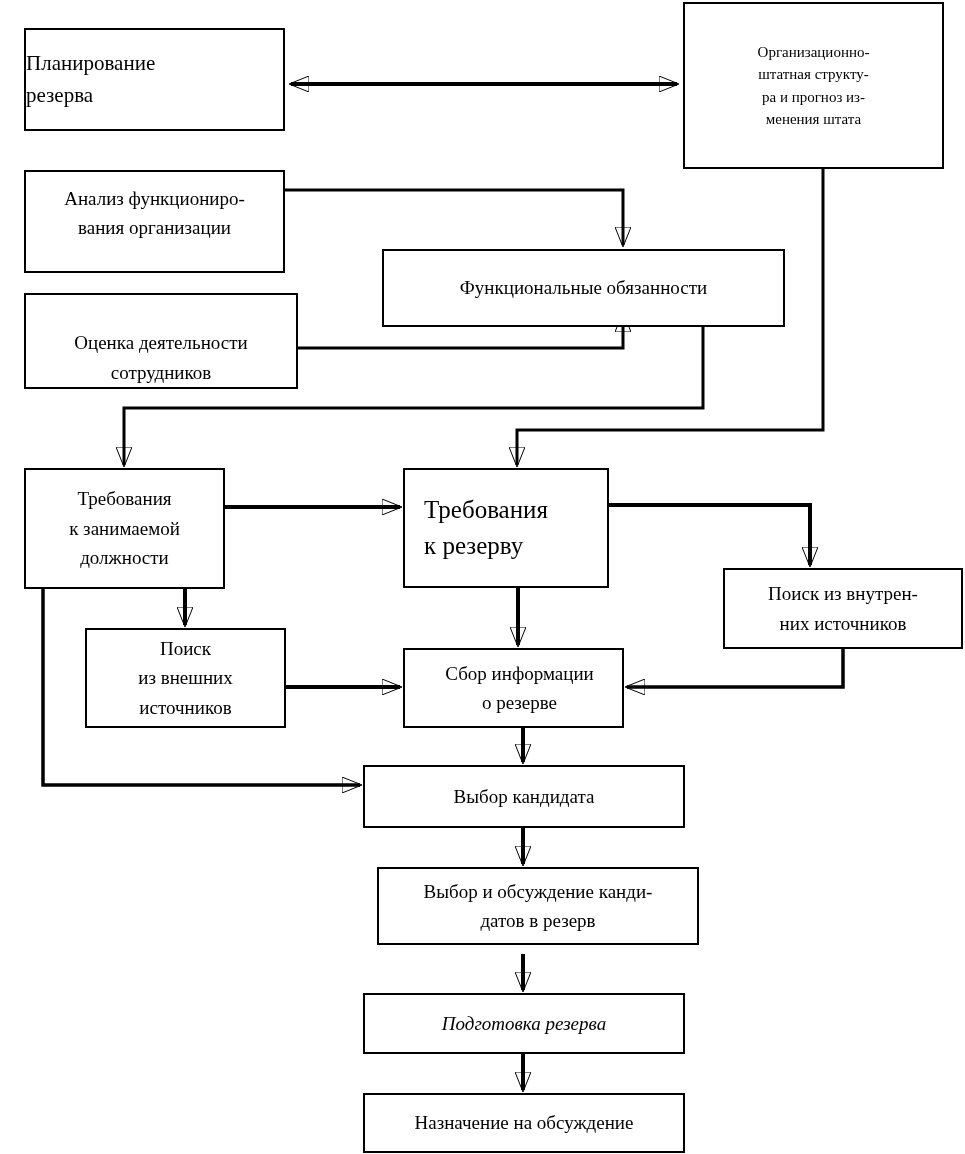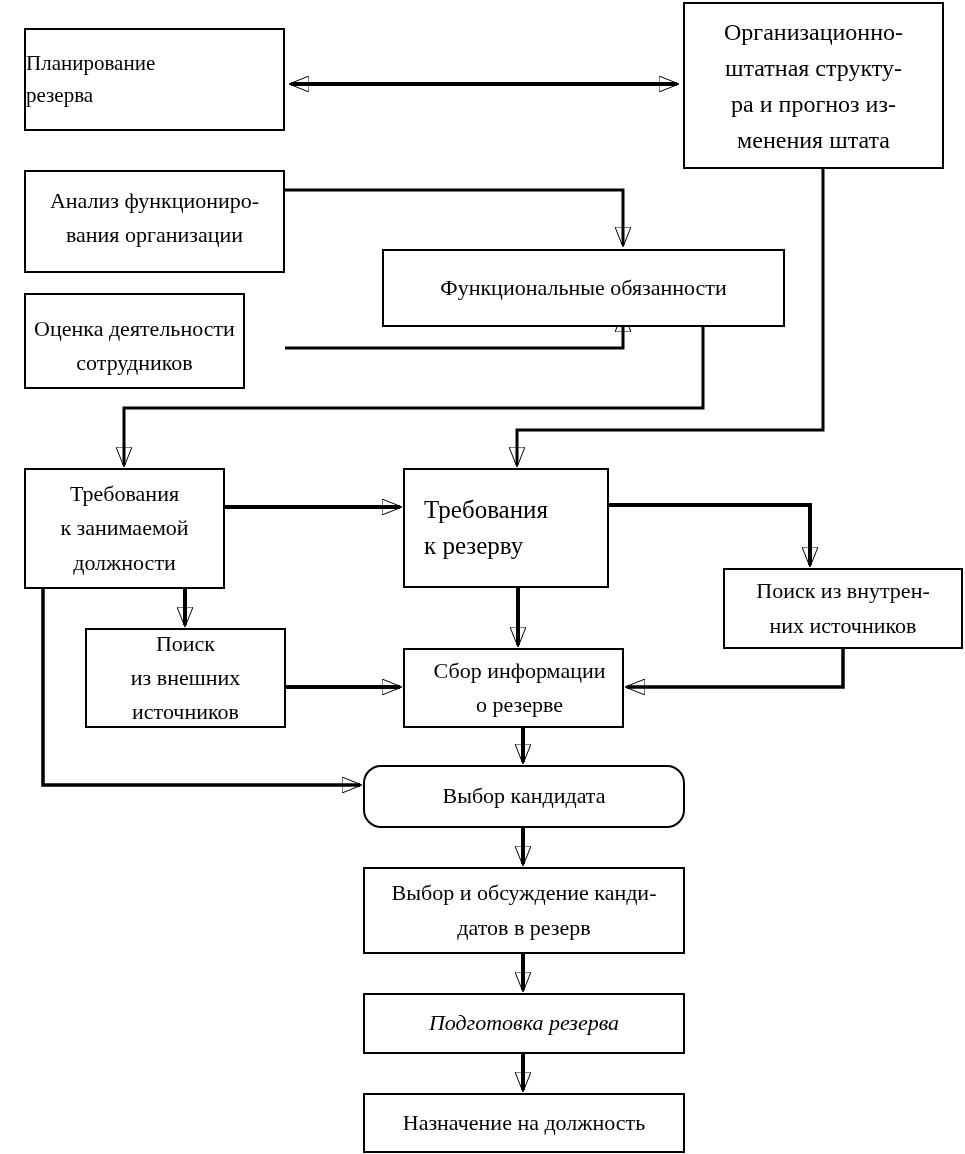--- a/index.html
+++ b/index.html
@@ -28,46 +28,46 @@
   }
   .node {
     position: absolute;
     box-sizing: border-box;
     border: 2px solid #000000;
     background: #ffffff;
     display: flex;
     align-items: center;
     justify-content: center;
     text-align: center;
-    font-size: 22px;
+    font-size: 19px;
     line-height: 1.55;
   }
   .node .label {
     white-space: pre-line;
   }
   
   #n-planning   { left: 24px;  top: 28px;   width: 261px; height: 103px;
                   justify-content: flex-start; text-align: left; 
                   font-size: 21px; line-height: 1.5; }
   #n-org        { left: 683px; top: 2px;    width: 261px; height: 167px;
-                  font-size: 24px; line-height: 1.5; }
+                  font-size: 15px; line-height: 1.5; }
   #n-analysis   { left: 24px;  top: 170px;  width: 261px; height: 103px;
                   align-items: flex-start; padding-top: 12px; }
-  #n-evaluation { left: 24px;  top: 293px;  width: 221px; height: 96px;
-                  align-items: center; padding-top: 10px; }
+  #n-evaluation { left: 24px;  top: 293px;  width: 274px; height: 96px;
+                  align-items: flex-end; padding-top: 10px; }
   #n-functional { left: 382px; top: 249px;  width: 403px; height: 78px; }
   #n-reqpos     { left: 24px;  top: 468px;  width: 201px; height: 121px; }
   #n-reqres     { left: 403px; top: 468px;  width: 206px; height: 120px;
                   justify-content: flex-start; text-align: left; padding-left: 19px;
                   font-size: 25px; line-height: 1.45; }
   #n-internal   { left: 723px; top: 568px;  width: 240px; height: 81px; }
   #n-external   { left: 85px;  top: 628px;  width: 201px; height: 100px; }
   #n-gather     { left: 403px; top: 648px;  width: 221px; height: 80px; padding-left: 12px; }
-  #n-choose     { left: 363px; top: 765px;  width: 322px; height: 63px; border-radius: 18px; }
-  #n-discuss    { left: 363px; top: 867px;  width: 322px; height: 87px; text-align: center; }
+  #n-choose     { left: 363px; top: 765px;  width: 322px; height: 63px; }
+  #n-discuss    { left: 377px; top: 867px;  width: 322px; height: 78px; text-align: center; }
   #n-prepare    { left: 363px; top: 993px;  width: 322px; height: 61px; font-style: italic; }
   #n-appoint    { left: 363px; top: 1093px; width: 322px; height: 60px; }
 </style>
 </head>
 <body>
 
 <div id="canvas">
 
   <svg id="edges" viewBox="0 0 965 1154" xmlns="http://www.w3.org/2000/svg">
     <defs>
@@ -172,16 +172,16 @@
   <div class="node" id="n-discuss">
     <span class="label">Выбор и обсуждение канди-
 датов в резерв</span>
   </div>
 
   <div class="node" id="n-prepare">
     <span class="label">Подготовка резерва</span>
   </div>
 
   <div class="node" id="n-appoint">
-    <span class="label">Назначение на должность</span>
+    <span class="label">Назначение на обсуждение</span>
   </div>
 
 </div>
 
 </body></html>

